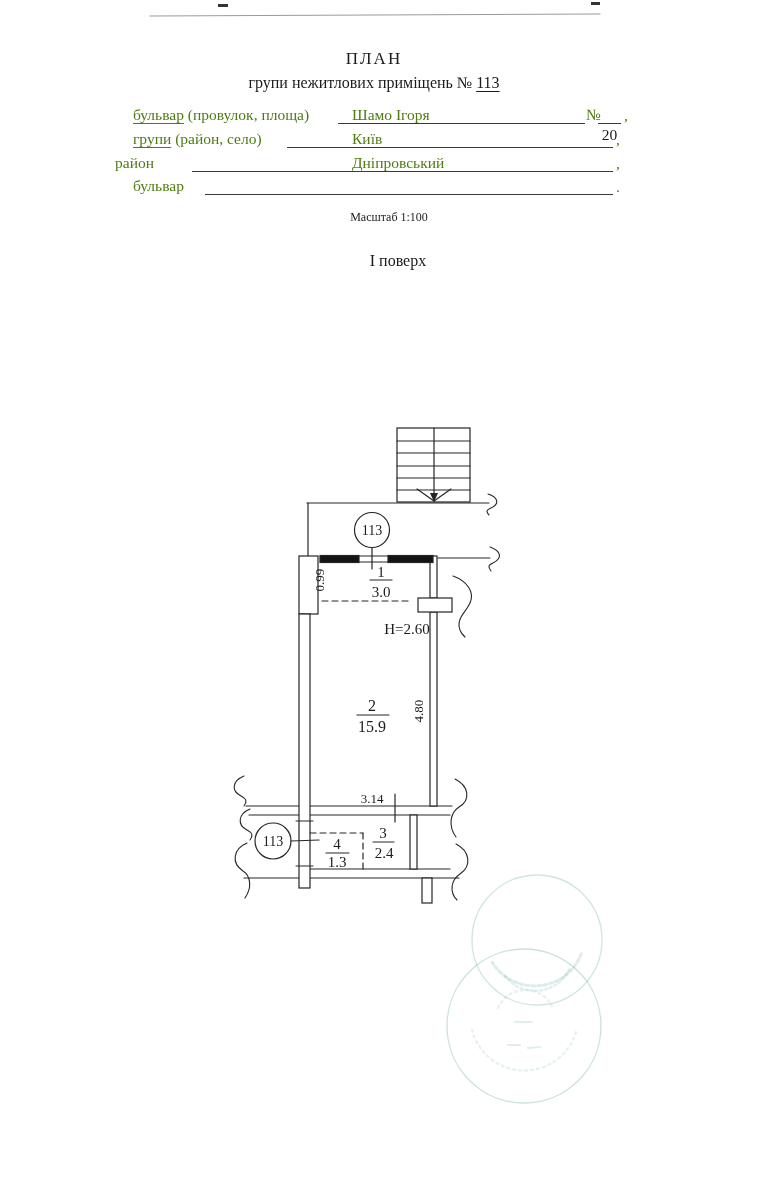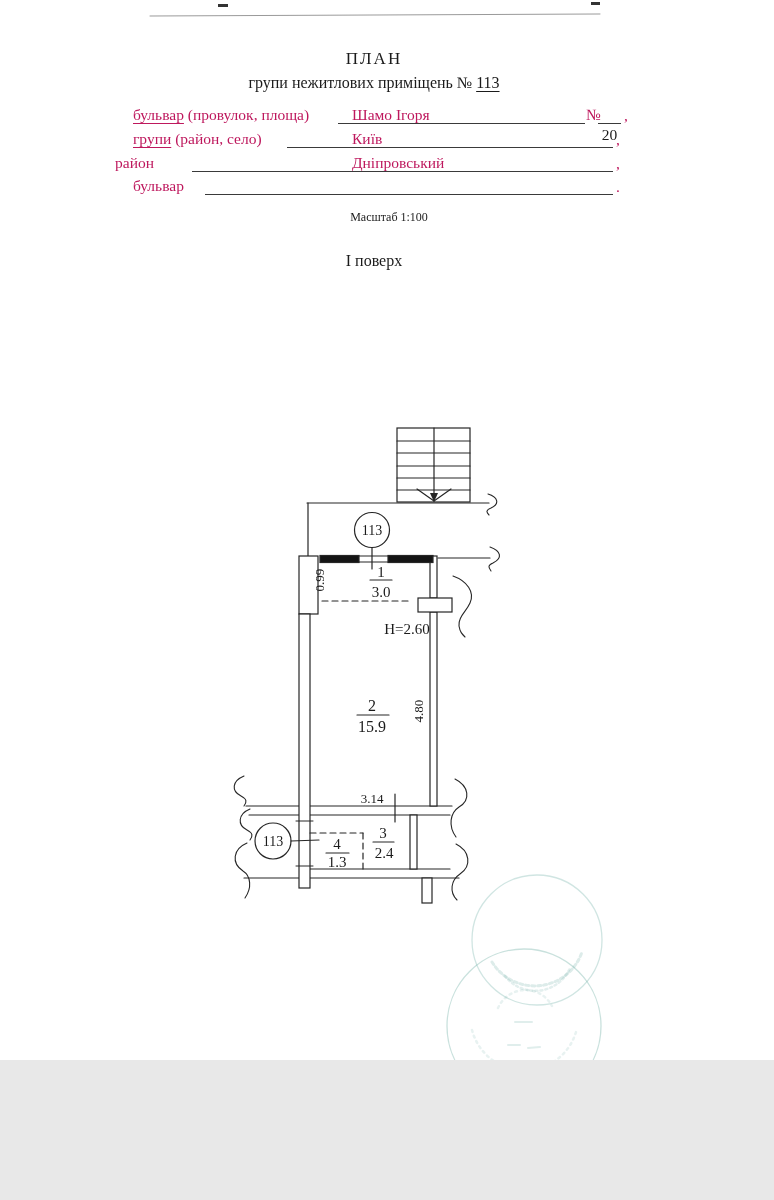--- a/index.html
+++ b/index.html
@@ -1,31 +1,31 @@
 <!DOCTYPE html>
 <html><head>
 <meta charset="utf-8">
 <style>
   html,body{margin:0;padding:0;background:#e8e8e8;}
   #page{
     position:relative;
-    width:774px;height:1060px;
+    width:774px;height:1200px;
     margin:0 auto;
     background:#ffffff;
     font-family:"Liberation Serif","DejaVu Serif",serif;
     color:#1b1b1b;
     overflow:hidden;
   }
   .hdr-center{position:absolute;left:0;width:748px;text-align:center;white-space:nowrap;}
   .title{font-size:17px;letter-spacing:2px;}
   .subtitle{font-size:16px;}
   .scaleline{font-size:12px;}
   .floorline{font-size:16px;}
   .u{text-decoration:underline;text-underline-offset:3px;}
-  .flabel,.fval,.fsym{position:absolute;font-size:15.5px;white-space:nowrap;color:#be185d;}
+  .flabel,.fval,.fsym{position:absolute;font-size:15.5px;white-space:nowrap;color:#4d7c0f;}
   .fline{position:absolute;height:1px;background:#3a3a3a;}
   .fnum{position:absolute;font-size:15.5px;text-align:center;margin-top:20px;}
   svg text{font-family:"Liberation Serif","DejaVu Serif",serif;fill:#1b1b1b;}
 </style>
 </head>
 <body>
 
 <div id="page">
 
   <div class="hdr-center title" style="top:49px;">ПЛАН</div>
@@ -47,21 +47,21 @@
   <span class="flabel" style="left:115px;top:154px;"><span>район</span></span>
   <div class="fline" style="left:192px;top:171px;width:421px;"></div>
   <span class="fval" style="left:352px;top:154px;">Дніпровський</span>
   <span class="fsym" style="left:616px;top:155px;">,</span>
 
   <span class="flabel" style="left:133px;top:177px;"><span>бульвар</span></span>
   <div class="fline" style="left:205px;top:194px;width:408px;"></div>
   <span class="fsym" style="left:616px;top:178px;">.</span>
 
   <div class="hdr-center scaleline" style="top:210px;left:15px;">Масштаб 1:100</div>
-  <div class="hdr-center floorline" style="top:252px;">І поверх</div>
+  <div class="hdr-center floorline" style="top:252px;padding-left:24px;">І поверх</div>
 
   <svg width="774" height="1200" viewBox="0 0 774 1200" style="position:absolute;left:0;top:0;" fill="none" stroke-linecap="round">
 
     <g stroke="#9a9a9a" stroke-width="1">
       <line x1="150" y1="16" x2="600" y2="14"></line>
       <rect x="218" y="4" width="10" height="3" fill="#333" stroke="none"></rect>
       <rect x="591" y="2" width="9" height="3" fill="#333" stroke="none"></rect>
     </g>
 
     <g stroke="#262626" stroke-width="1.2">

